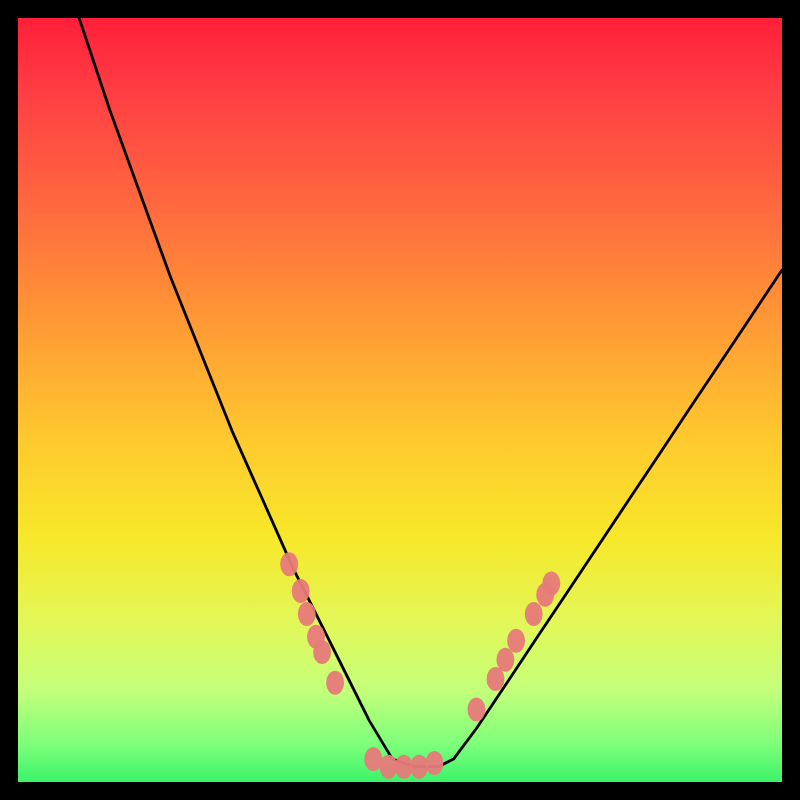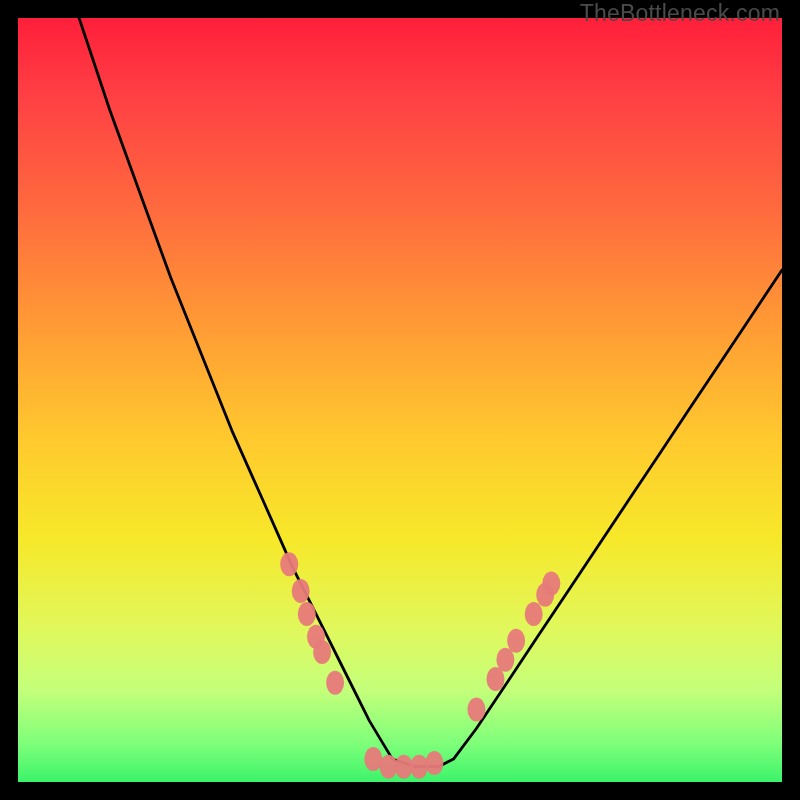--- a/index.html
+++ b/index.html
@@ -80,14 +80,13 @@
           <ellipse cx="458.4" cy="691.4" rx="9" ry="12" fill="#e77a7a" fill-opacity="0.95"></ellipse>
           <ellipse cx="477.5" cy="660.9" rx="9" ry="12" fill="#e77a7a" fill-opacity="0.95"></ellipse>
           <ellipse cx="487.4" cy="641.8" rx="9" ry="12" fill="#e77a7a" fill-opacity="0.95"></ellipse>
           <ellipse cx="498.1" cy="622.7" rx="9" ry="12" fill="#e77a7a" fill-opacity="0.95"></ellipse>
           <ellipse cx="515.7" cy="595.9" rx="9" ry="12" fill="#e77a7a" fill-opacity="0.95"></ellipse>
           <ellipse cx="527.2" cy="576.8" rx="9" ry="12" fill="#e77a7a" fill-opacity="0.95"></ellipse>
           <ellipse cx="533.3" cy="565.4" rx="9" ry="12" fill="#e77a7a" fill-opacity="0.95"></ellipse>
         </g>
     </svg>
   </div>
-  <div class="watermark">TheBottleneck.com</div>
 </div>
 
 </body></html>

